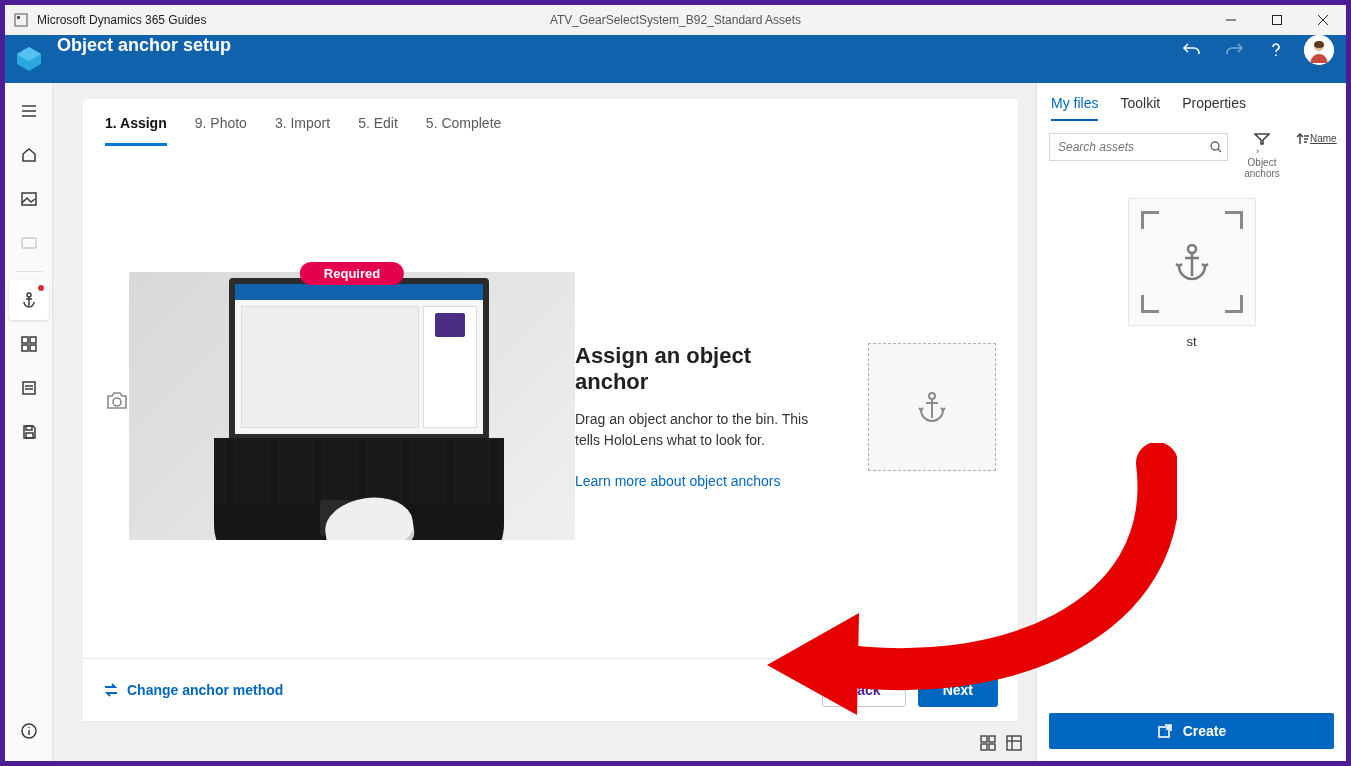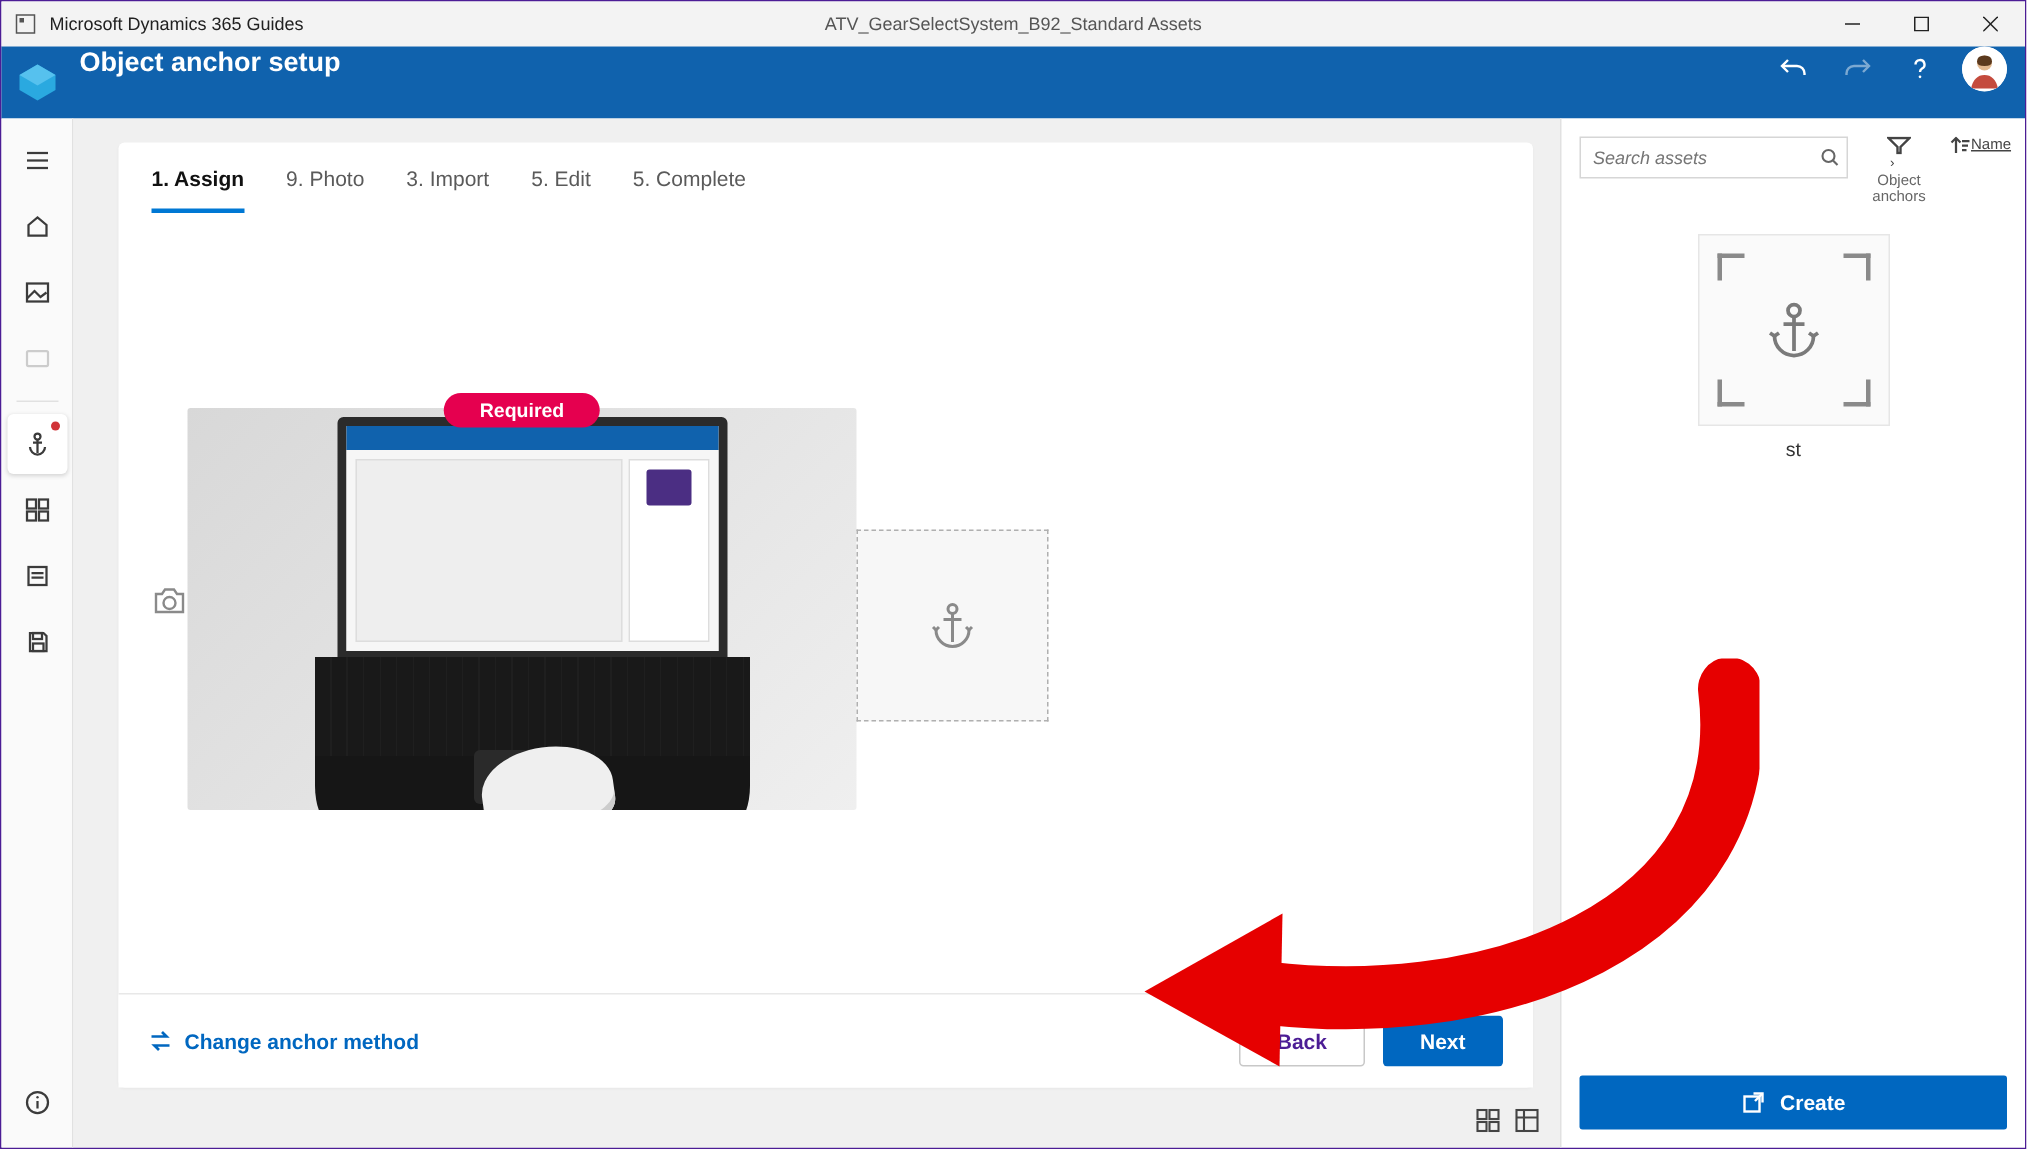--- a/index.html
+++ b/index.html
@@ -1,17 +1,17 @@
 <!DOCTYPE html>
 <html><head>
 <meta charset="utf-8">
 <style>
 * { margin: 0; padding: 0; box-sizing: border-box; font-family: "Segoe UI", -apple-system, sans-serif; }
 html, body { width: 1351px; height: 766px; overflow: hidden; background: #fff; }
-.window { width: 100%; height: 100%; border: 1px solid #4c1d95; display: flex; flex-direction: column; }
+.window { width: 100%; height: 100%; border: 5px solid #4c1d95; display: flex; flex-direction: column; }
 
 
 .titlebar { height: 30px; background: #f3f3f3; display: flex; align-items: center; padding: 0 0 0 8px; font-size: 12px; color: #212121; }
 .titlebar .appicon { width: 16px; height: 16px; margin-right: 8px; display: inline-flex; align-items: center; justify-content: center; }
 .titlebar .appname { }
 .titlebar .docname { position: absolute; left: 50%; transform: translateX(-50%); color: #555; }
 .titlebar .winbtns { margin-left: auto; display: flex; }
 .titlebar .winbtn { width: 46px; height: 30px; display: flex; align-items: center; justify-content: center; color: #222; }
 
 
@@ -275,20 +275,25 @@
                 </div>
                 <div class="lapbase">
                     <div class="trackpad"></div>
                   </div>
               </div>
               <div class="hand"></div>
             </div>
           </div>
 
           <div class="section">
+            <div class="sectiontext">
+              <h2>Assign an object anchor</h2>
+              <p>Drag an object anchor to the bin. This tells HoloLens what to look for.</p>
+              <a href="#">Learn more about object anchors</a>
+            </div>
             <div class="dropzone">
               <svg width="34" height="34" viewBox="0 0 34 34" fill="none" stroke="#8a8a8a" stroke-width="2">
                   <circle cx="17" cy="6" r="3"></circle>
                   <line x1="17" y1="9" x2="17" y2="28"></line>
                   <line x1="11" y1="13" x2="23" y2="13"></line>
                   <path d="M6 20 a11 11 0 0 0 22 0"></path>
                   <polyline points="4,18 6,20 8,18"></polyline>
                   <polyline points="26,18 28,20 30,18"></polyline>
                 </svg>
             </div>
@@ -329,20 +334,25 @@
             <svg width="16" height="16" viewBox="0 0 16 16" fill="none" stroke="#444" stroke-width="1.4">
               <rect x="1" y="1" width="14" height="14"></rect>
               <line x1="1" y1="6" x2="15" y2="6"></line>
               <line x1="6" y1="1" x2="6" y2="15"></line>
             </svg>
           </span>
       </div>
     </div>
 
     <div class="rightpanel">
+      <div class="rtabs">
+        <div class="rtab active">My files</div>
+        <div class="rtab">Toolkit</div>
+        <div class="rtab">Properties</div>
+      </div>
 
       <div class="rtoolbar">
         <div class="rsearch">
           <input type="text" placeholder="Search assets" style="">
           <span class="searchicon">
               <svg width="12" height="12" viewBox="0 0 12 12" fill="none" stroke="#666" stroke-width="1.4">
                 <circle cx="5" cy="5" r="4"></circle>
                 <line x1="8" y1="8" x2="11" y2="11"></line>
               </svg>
             </span>

